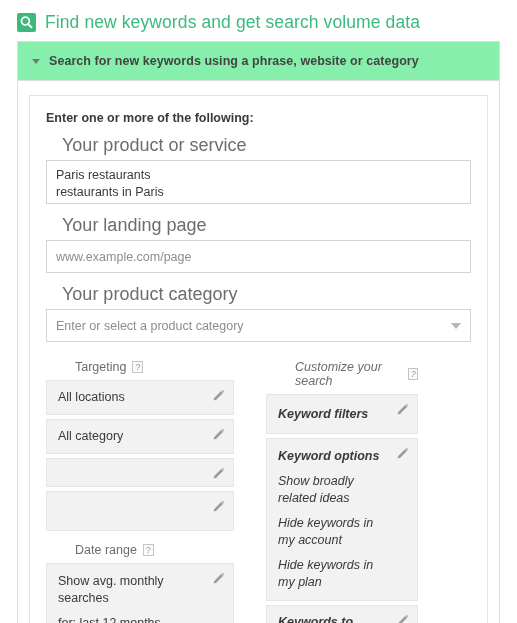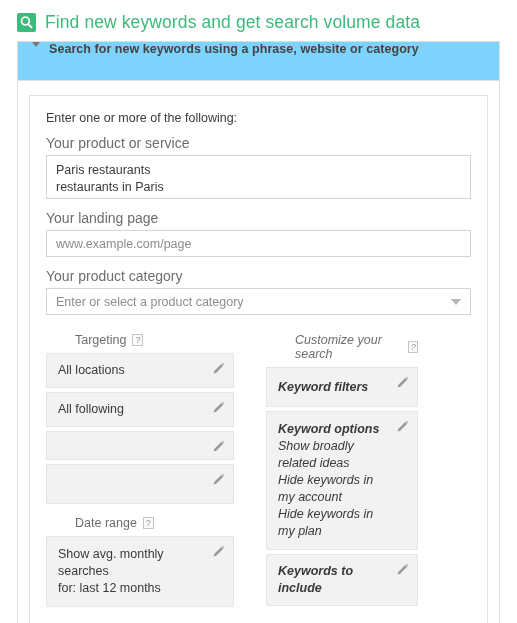--- a/index.html
+++ b/index.html
@@ -43,25 +43,25 @@
   .outer-panel {
     position: absolute;
     left: 17px;
     top: 41px;
     width: 483px;
     border: 1px solid #dedede;
     background: #ffffff;
     box-sizing: border-box;
   }
   .panel-header {
-    background: #7dd3fc;
+    background: #86efac;
     border-bottom: 1px solid #dedede;
     height: 38px;
     display: flex;
-    align-items: flex-start;
+    align-items: center;
     padding-left: 14px;
   }
   .tri-toggle {
     width: 0; height: 0;
     border-left: 4.5px solid transparent;
     border-right: 4.5px solid transparent;
     border-top: 5px solid #777777;
     margin-right: 9px;
     flex: 0 0 auto;
   }
@@ -76,48 +76,48 @@
   .inner-card {
     margin: 14px 11px 14px 11px;
     border: 1px solid #e2e2e2;
     background: #ffffff;
     box-sizing: border-box;
     padding: 15px 16px 20px 16px;
   }
 
   .field-heading {
     font-size: 12.5px;
-    font-weight: normal;
+    font-weight: bold;
     color: #3a3a3a;
     margin: 0 0 10px 0;
   }
   .field-label {
-    font-size: 14px;
+    font-size: 18px;
     color: #6d6d6d;
-    margin: 0 0 4px 0;
+    margin: 0 0 4px 16px;
   }
 
   .text-area-box {
     border: 1px solid #d4d4d4;
     height: 44px;
     padding: 6px 12px 0 9px;
     box-sizing: border-box;
     margin-bottom: 11px;
     background: #fff;
   }
   .text-area-box .line {
     font-size: 12.5px;
     color: #3a3a3a;
     line-height: 17px;
     white-space: nowrap;
   }
 
   .input-box {
     border: 1px solid #d4d4d4;
-    height: 27px;
+    height: 33px;
     box-sizing: border-box;
     display: flex;
     align-items: center;
     padding: 0 9px;
     margin-bottom: 11px;
     background: #fff;
   }
   .input-box .ph {
     font-size: 12.5px;
     color: #8d8d8d;
@@ -176,21 +176,21 @@
     display: flex;
     flex-direction: column;
     justify-content: center;
   }
   .tile .t-line {
     font-size: 12.5px;
     color: #3a3a3a;
     line-height: 17px;
   }
   .tile .t-line.bold { font-weight: bold; }
-  .tile.multi { padding-top: 9px; padding-bottom: 9px; }
+  .tile.multi { padding-top: 9px; padding-bottom: 9px; gap: 8px; }
   .tile.tall { min-height: 40px; }
 
   .pencil {
     position: absolute;
     right: 8px;
     top: 8px;
     width: 13px;
     height: 13px;
   }
 </style>
@@ -246,21 +246,21 @@
 
         <div class="tile">
           <div class="t-line">All locations</div>
           <svg class="pencil" viewBox="0 0 13 13">
             <path d="M1.6 11.3 L2.2 9.1 L9.2 2.1 L11 3.9 L4 10.9 Z" fill="#9b9b9b"></path>
             <path d="M9.2 2.1 L10.1 1.2 C10.5 0.8 11.1 0.8 11.5 1.2 L11.9 1.6 C12.3 2 12.3 2.6 11.9 3 L11 3.9 Z" fill="#bdbdbd"></path>
           </svg>
         </div>
 
         <div class="tile">
-          <div class="t-line">All following</div>
+          <div class="t-line">All category</div>
           <svg class="pencil" viewBox="0 0 13 13">
             <path d="M1.6 11.3 L2.2 9.1 L9.2 2.1 L11 3.9 L4 10.9 Z" fill="#9b9b9b"></path>
             <path d="M9.2 2.1 L10.1 1.2 C10.5 0.8 11.1 0.8 11.5 1.2 L11.9 1.6 C12.3 2 12.3 2.6 11.9 3 L11 3.9 Z" fill="#bdbdbd"></path>
           </svg>
         </div>
 
         <div class="tile">
           <svg class="pencil" viewBox="0 0 13 13">
             <path d="M1.6 11.3 L2.2 9.1 L9.2 2.1 L11 3.9 L4 10.9 Z" fill="#9b9b9b"></path>
             <path d="M9.2 2.1 L10.1 1.2 C10.5 0.8 11.1 0.8 11.5 1.2 L11.9 1.6 C12.3 2 12.3 2.6 11.9 3 L11 3.9 Z" fill="#bdbdbd"></path>

